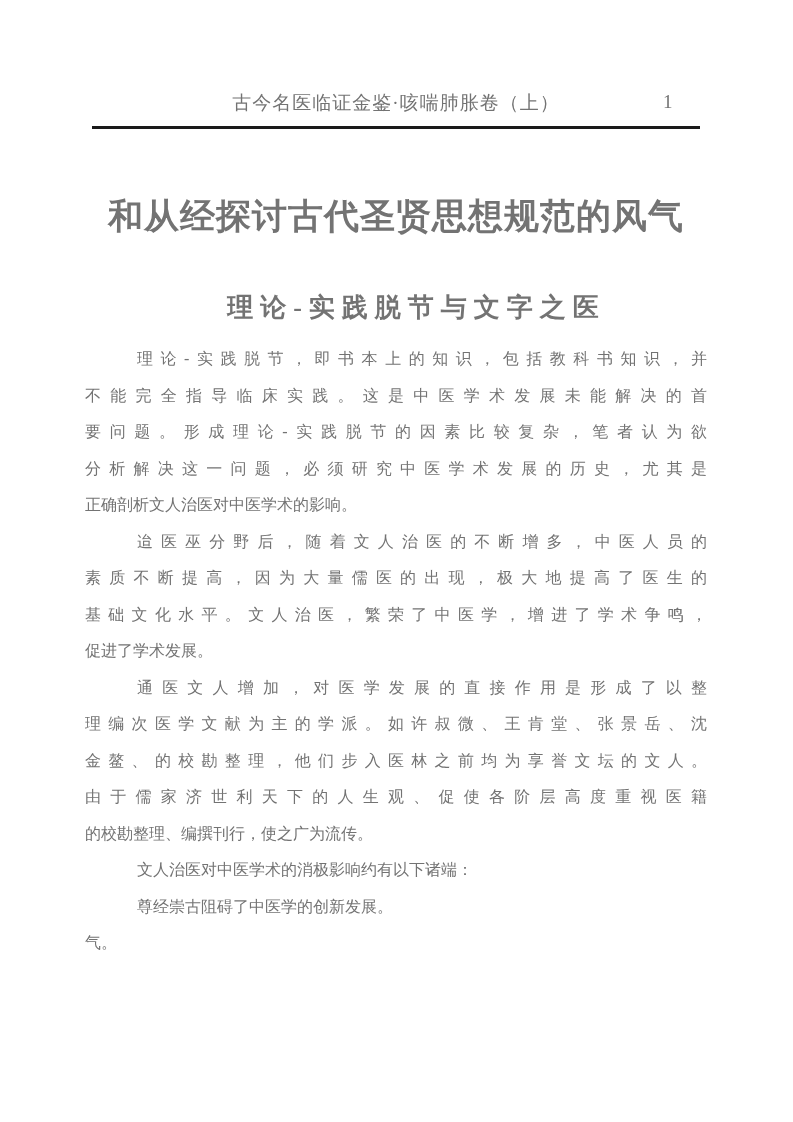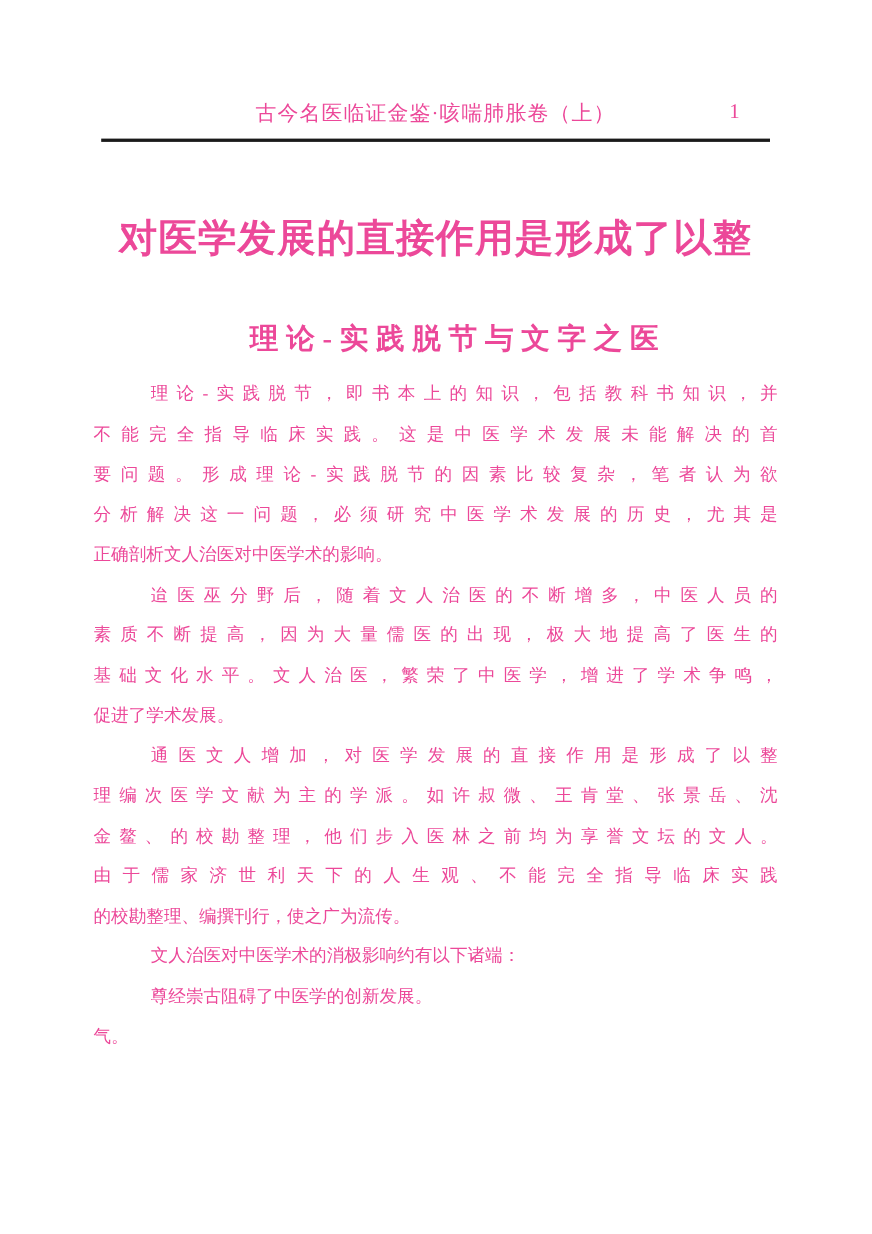--- a/index.html
+++ b/index.html
@@ -6,21 +6,21 @@
     margin: 0;
     padding: 0;
     background: #ffffff;
   }
   .page {
     position: relative;
     width: 793px;
     height: 1122px;
     background: #ffffff;
     font-family: "Liberation Serif", serif;
-    color: #ec4899;
+    color: #737373;
     overflow: hidden;
   }
   
   .running-head {
     position: absolute;
     top: 90px;
     left: 85px;
     width: 622px;
     height: 26px;
   }
@@ -104,21 +104,21 @@
 
 <div class="page">
 
   <div class="running-head">
     <div class="book-title">古今名医临证金鉴·咳喘肺胀卷（上）</div>
     <div class="page-num">1</div>
   </div>
 
   <div class="head-rule"></div>
 
-  <h1 class="article-title">对医学发展的直接作用是形成了以整</h1>
+  <h1 class="article-title">和从经探讨古代圣贤思想规范的风气</h1>
 
   <h2 class="section-heading">理论-实践脱节与文字之医</h2>
 
   <div class="article-body">
 
     <p class="para">
       <span class="ln first">理论-实践脱节，即书本上的知识，包括教科书知识，并</span>
       <span class="ln">不能完全指导临床实践。这是中医学术发展未能解决的首</span>
       <span class="ln">要问题。形成理论-实践脱节的因素比较复杂，笔者认为欲</span>
       <span class="ln">分析解决这一问题，必须研究中医学术发展的历史，尤其是</span>
@@ -129,21 +129,21 @@
       <span class="ln first">迨医巫分野后，随着文人治医的不断增多，中医人员的</span>
       <span class="ln">素质不断提高，因为大量儒医的出现，极大地提高了医生的</span>
       <span class="ln">基础文化水平。文人治医，繁荣了中医学，增进了学术争鸣，</span>
       <span class="ln last">促进了学术发展。</span>
     </p>
 
     <p class="para">
       <span class="ln first">通医文人增加，对医学发展的直接作用是形成了以整</span>
       <span class="ln">理编次医学文献为主的学派。如许叔微、王肯堂、张景岳、沈</span>
       <span class="ln">金鳌、的校勘整理，他们步入医林之前均为享誉文坛的文人。</span>
-      <span class="ln">由于儒家济世利天下的人生观、不能完全指导临床实践</span>
+      <span class="ln">由于儒家济世利天下的人生观、促使各阶层高度重视医籍</span>
       <span class="ln last">的校勘整理、编撰刊行，使之广为流传。</span>
     </p>
 
     <p class="para">
       <span class="ln first last">文人治医对中医学术的消极影响约有以下诸端：</span>
     </p>
 
     <p class="para">
       <span class="ln first last">尊经崇古阻碍了中医学的创新发展。</span>
     </p>

